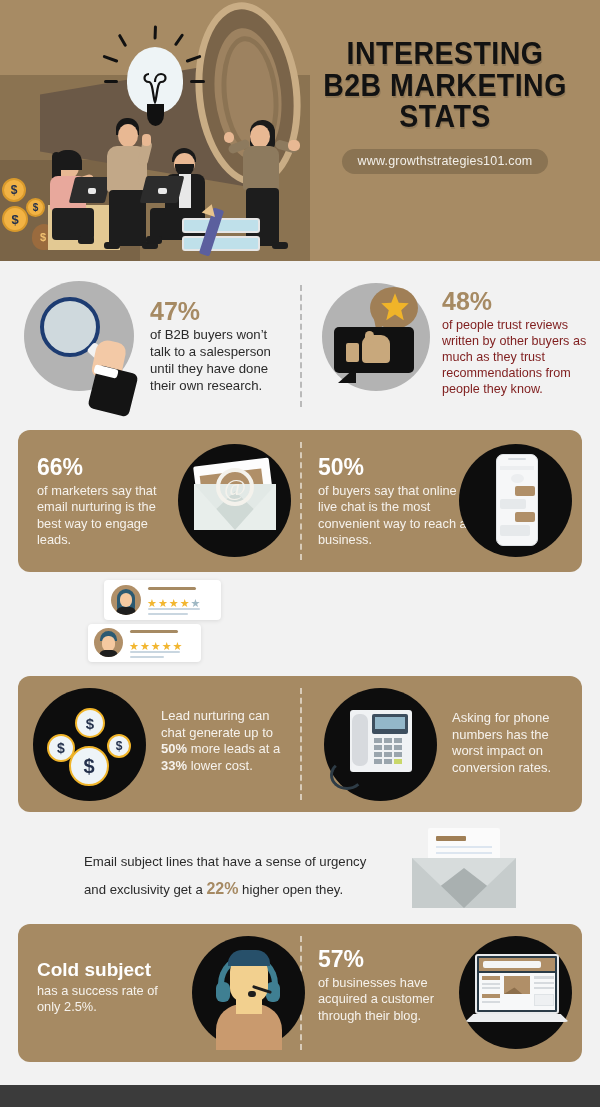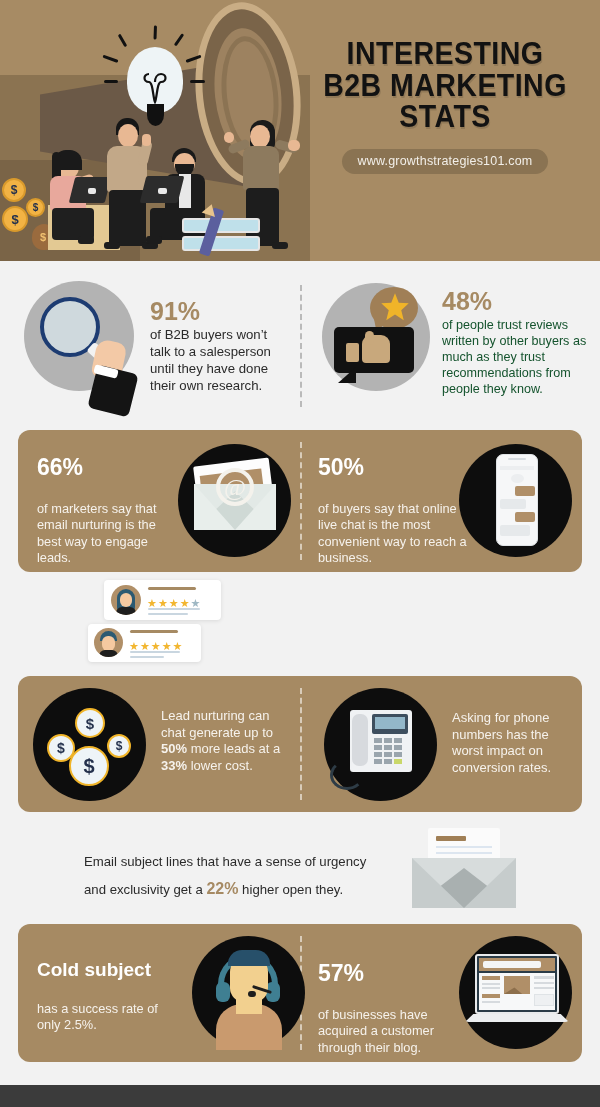--- a/index.html
+++ b/index.html
@@ -100,25 +100,25 @@
     display:flex; align-items:center; justify-content:center;
   }
   .circle-gray {
     position:absolute; border-radius:50%; background:#b3b3b3;
   }
 
   
   .r1-num { font-size:25px; color:#a68a63; }
   .r1-txt { font-size:13.2px; color:#2b2b2b; margin-top:3px; }
   .r1b-num { font-size:25px; color:#a68a63; }
-  .r1b-txt { font-size:12.6px; color:#14532d; margin-top:3px; }
+  .r1b-txt { font-size:12.6px; color:#7f1d1d; margin-top:3px; }
 
   
   .bn-num { font-size:23px; color:#ffffff; }
-  .bn-txt { font-size:12.8px; color:#f6f2ec; margin-top:22px; }
+  .bn-txt { font-size:12.8px; color:#f6f2ec; margin-top:4px; }
 
   
   .rev-card { position:absolute; background:#ffffff; border-radius:4px; box-shadow:0 1px 4px rgba(0,0,0,.10); }
   .rev-avatar { position:absolute; border-radius:50%; background:#b08f68; overflow:hidden; }
   .star { color:#f2b630; font-size:11px; letter-spacing:1px; }
   .star.off { color:#9fb8c4; }
   .rev-bar { position:absolute; background:#a68a63; height:3px; border-radius:2px; }
   .rev-line { position:absolute; background:#c9d6e0; height:2px; border-radius:2px; }
 
   .cr-title { font-size:19px; font-weight:bold; color:#a68a63; }
@@ -237,21 +237,21 @@
     <div class="divider-v" style="left:300px; top:24px; height:122px;"></div>
 
     <div class="circle-gray" style="left:24px; top:20px; width:110px; height:110px;">
       <div style="position:absolute; left:16px; top:16px; width:60px; height:60px; border-radius:50%; border:4px solid #1d3c72; background:#cfd9dd;"></div>
       <div style="position:absolute; left:64px; top:66px; width:20px; height:12px; background:#f2f2f2; border-radius:3px; transform:rotate(42deg);"></div>
       <div style="position:absolute; left:70px; top:60px; width:30px; height:38px; background:#f3c9a6; border-radius:12px 10px 8px 8px; transform:rotate(12deg);"></div>
       <div style="position:absolute; left:68px; top:88px; width:42px; height:44px; background:#141414; border-radius:6px; transform:rotate(14deg);"></div>
       <div style="position:absolute; left:70px; top:86px; width:24px; height:9px; background:#ffffff; border-radius:3px; transform:rotate(14deg);"></div>
     </div>
     <div style="position:absolute; left:150px; top:38px; width:140px;">
-      <div class="stat-num r1-num">91%</div>
+      <div class="stat-num r1-num">47%</div>
       <div class="stat-txt r1-txt">of B2B buyers won’t talk to a salesperson until they have done their own research.</div>
     </div>
 
     <div class="circle-gray" style="left:322px; top:22px; width:108px; height:108px;">
       <div style="position:absolute; left:48px; top:4px; width:48px; height:42px; background:#a07f56; border-radius:50%;"></div>
       <div style="position:absolute; left:52px; top:36px; width:14px; height:14px; background:#a07f56; clip-path:polygon(0 0,100% 0,20% 100%);"></div>
       <svg style="position:absolute; left:58px; top:9px;" width="30" height="30" viewBox="0 0 24 24">
           <polygon points="12,1 15,8.5 23,9 17,14.5 19,22.5 12,18 5,22.5 7,14.5 1,9 9,8.5" fill="#f0b429"></polygon>
         </svg>
       <div style="position:absolute; left:12px; top:44px; width:80px; height:46px; background:#111; border-radius:5px;"></div>
@@ -406,21 +406,21 @@
       <div style="position:absolute; left:24px; top:46px; width:14px; height:20px; background:#3f7f92; border-radius:6px;"></div>
       <div style="position:absolute; left:74px; top:46px; width:14px; height:20px; background:#3f7f92; border-radius:6px;"></div>
       <div style="position:absolute; left:38px; top:20px; width:38px; height:46px; background:#f2d08f; border-radius:16px 16px 14px 14px;"></div>
       <div style="position:absolute; left:36px; top:14px; width:42px; height:16px; background:#27506a; border-radius:14px 14px 0 0;"></div>
       <div style="position:absolute; left:60px; top:52px; width:20px; height:3px; background:#1d1d1d; border-radius:2px; transform:rotate(18deg);"></div>
       <div style="position:absolute; left:56px; top:55px; width:8px; height:6px; background:#1d1d1d; border-radius:3px;"></div>
       <div style="position:absolute; left:24px; top:68px; width:66px; height:46px; background:#c99a6e; border-radius:26px 26px 0 0;"></div>
       <div style="position:absolute; left:44px; top:62px; width:26px; height:16px; background:#f2d08f;"></div>
     </div>
 
-    <div style="position:absolute; left:300px; top:38px; width:140px;">
+    <div style="position:absolute; left:300px; top:24px; width:140px;">
       <div class="stat-num bn-num">57%</div>
       <div class="stat-txt bn-txt">of businesses have acquired a customer through their blog.</div>
     </div>
     <div class="circle-dark" style="left:441px; top:12px; width:113px; height:113px;">
       <div style="position:absolute; left:16px; top:18px; width:84px; height:60px; background:#2a3b47; border-radius:3px; border:2px solid #e8eaec;"></div>
       <div style="position:absolute; left:20px; top:22px; width:76px; height:13px; background:#b08f68;"></div>
       <div style="position:absolute; left:24px; top:25px; width:58px; height:7px; background:#f4f5f6; border-radius:2px;"></div>
       <div style="position:absolute; left:20px; top:37px; width:76px; height:37px; background:#f7f8f9;"></div>
       <div style="position:absolute; left:23px; top:40px; width:18px; height:4px; background:#b08f68;"></div>
       <div style="position:absolute; left:23px; top:47px; width:18px; height:2px; background:#d6dade;"></div>

